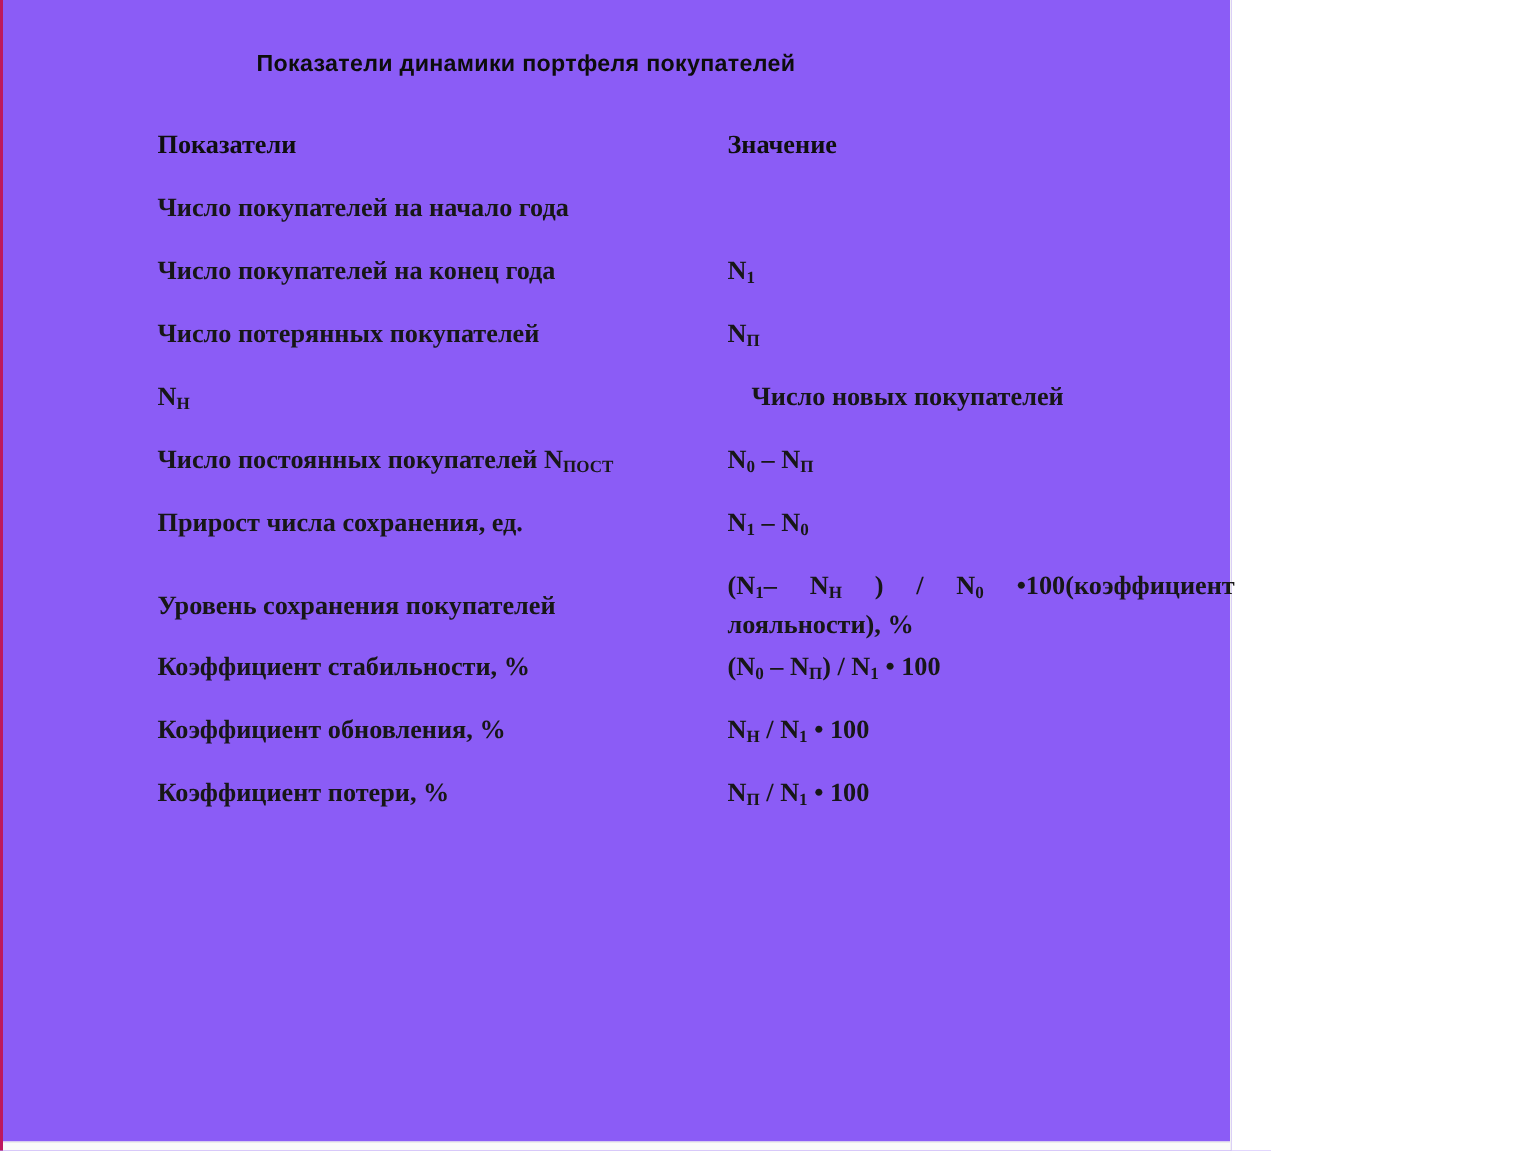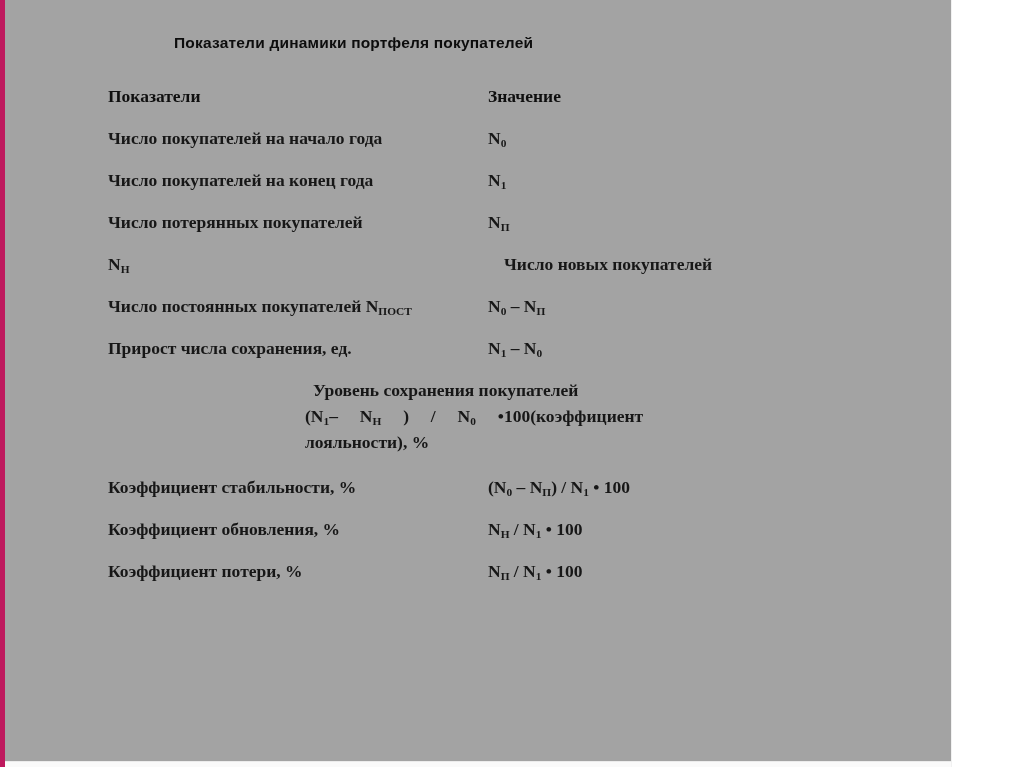--- a/index.html
+++ b/index.html
@@ -1,24 +1,24 @@
 <!DOCTYPE html>
 <html><head>
 <meta charset="utf-8">
 <style>
   * { margin: 0; padding: 0; box-sizing: border-box; }
   html, body { background: #ffffff; }
   body { width: 1024px; height: 767px; overflow: hidden; }
 
   .slide {
     position: relative;
-    width: 952px;
+    width: 821px;
     height: 767px;
-    background: #a3a3a3;
-    border-left: 5px solid #be185d;
+    background: #8b5cf6;
+    border-left: 2px solid #be185d;
     border-right: 1px solid #f1f1f1;
     font-family: "Liberation Serif", serif;
     color: #171717;
   }
 
   .title {
     position: absolute;
     left: 169px;
     top: 34px;
     font-family: "Liberation Sans", sans-serif;
@@ -34,21 +34,21 @@
     left: 103px;
     top: 83px;
     width: 790px;
   }
 
   .row {
     display: flex;
     align-items: center;
     margin-bottom: 16px;
   }
-  .row.tall { margin-bottom: 19px; flex-direction: column; }
+  .row.tall { margin-bottom: 2px; }
 
   .cell {
     font-family: "Liberation Serif", serif;
     font-size: 17.5px;
     line-height: 26px;
     color: #171717;
     font-weight: bold;
   }
   .cell.label { width: 380px; flex: none; padding-right: 10px; }
   .cell.value { width: 396px; flex: none; white-space: pre-wrap; }
@@ -80,21 +80,20 @@
 
   <div class="table">
 
     <div class="row header">
       <div class="cell label">Показатели</div>
       <div class="cell value">Значение</div>
     </div>
 
     <div class="row">
       <div class="cell label">Число покупателей на начало года</div>
-      <div class="cell value">N<sub>0</sub></div>
     </div>
 
     <div class="row">
       <div class="cell label">Число покупателей на конец года</div>
       <div class="cell value">N<sub>1</sub></div>
     </div>
 
     <div class="row">
       <div class="cell label">Число потерянных покупателей</div>
       <div class="cell value">N<sub>П</sub></div>

